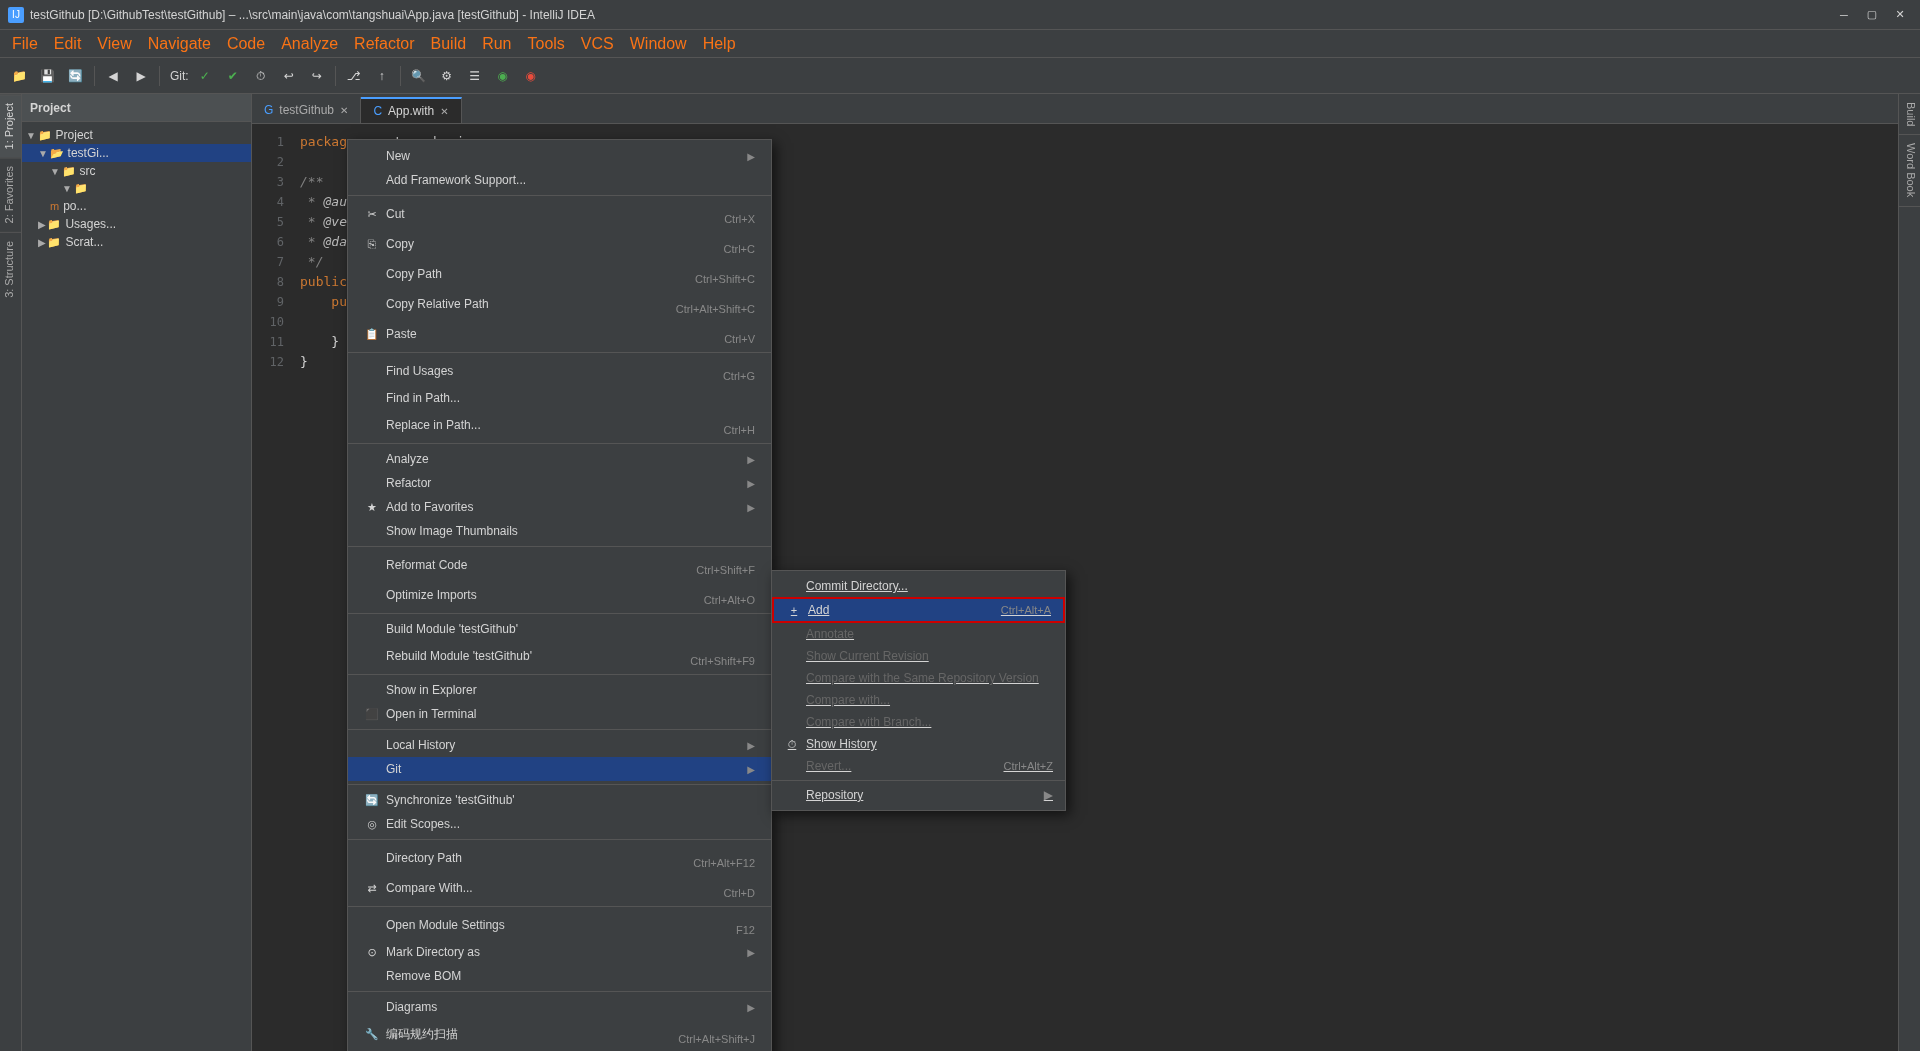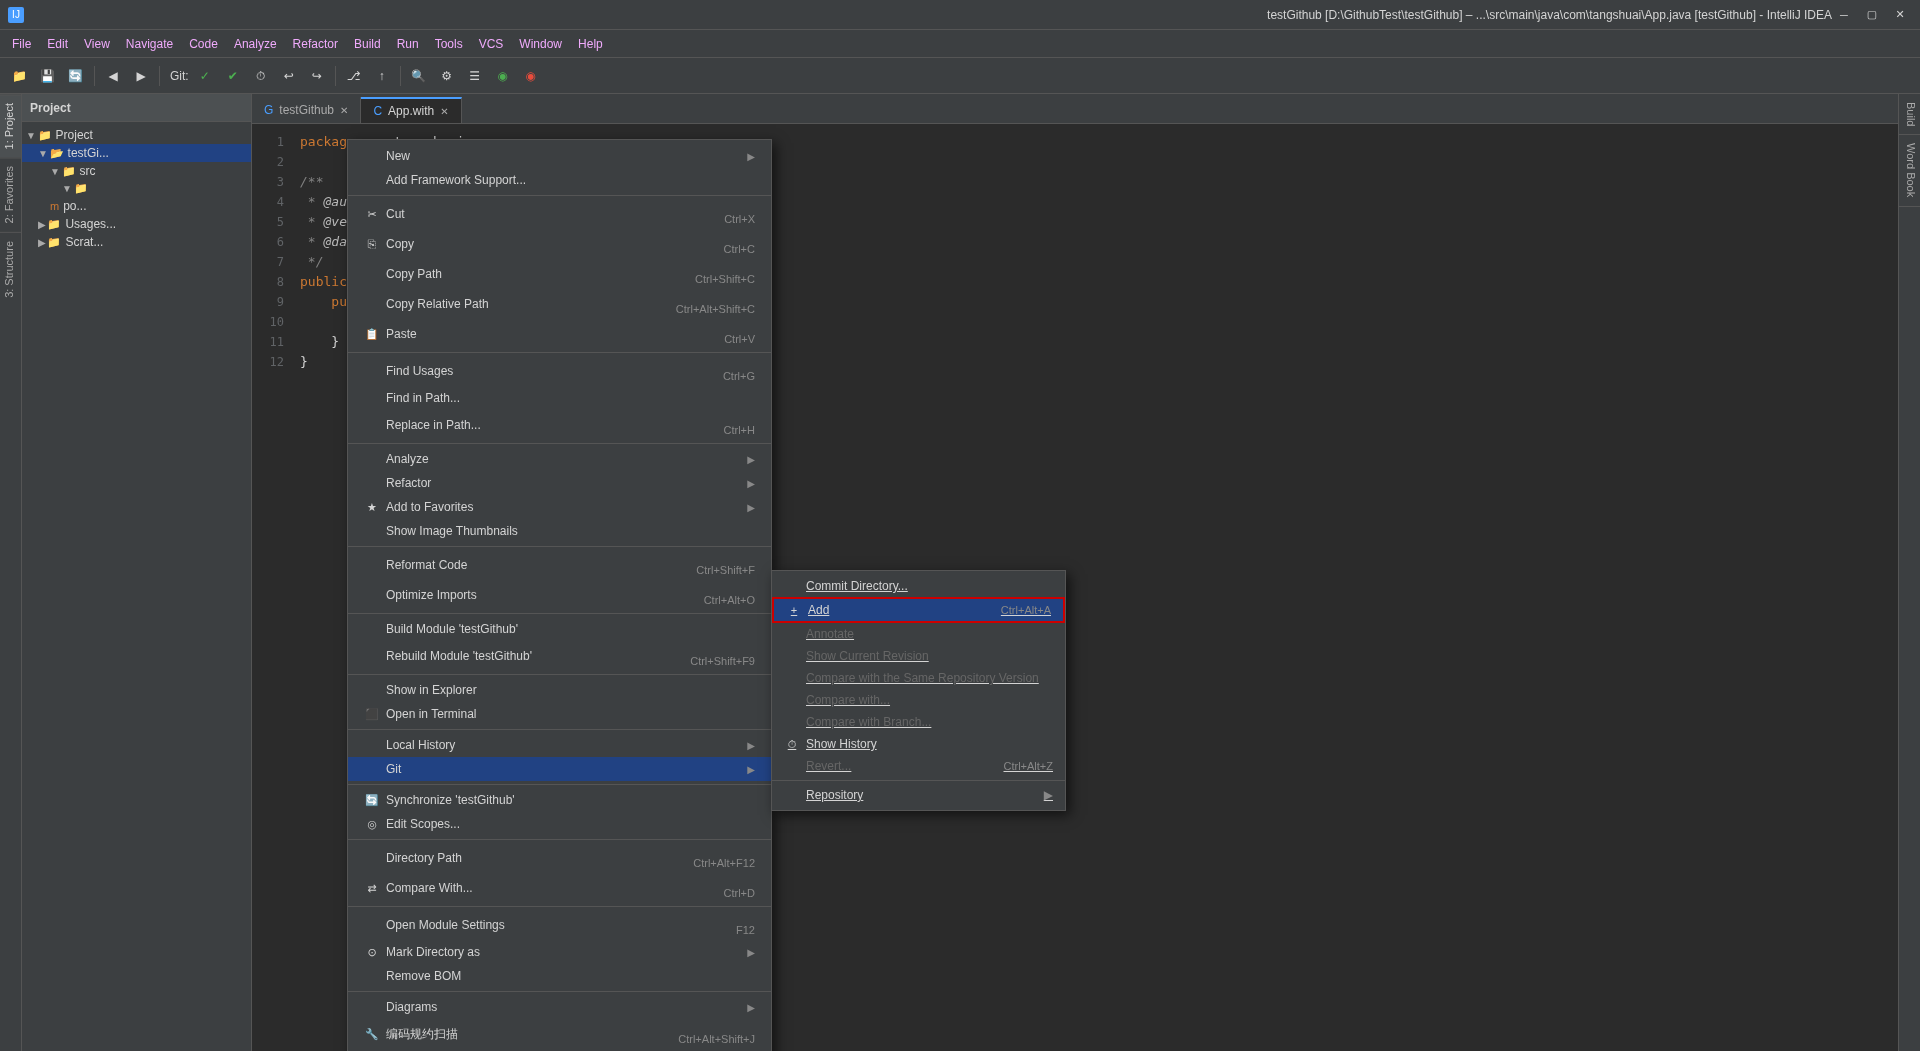--- a/index.html
+++ b/index.html
@@ -14,21 +14,20 @@
     }
 
     
     #titlebar {
       height: 30px;
       background: #3c3f41;
       display: flex;
       align-items: center;
       padding: 0 8px;
       border-bottom: 1px solid #555;
-      text-align: right;
     }
     #titlebar .title-icon {
       width: 16px;
       height: 16px;
       background: #4a9eff;
       border-radius: 2px;
       margin-right: 6px;
       font-size: 10px;
       display: flex;
       align-items: center;
@@ -60,22 +59,22 @@
       height: 28px;
       background: #3c3f41;
       display: flex;
       align-items: center;
       padding: 0 4px;
       border-bottom: 1px solid #555;
     }
     .menu-item {
       padding: 4px 8px;
       cursor: pointer;
-      font-size: 12px;
-      color: #f0abfc;
+      font-size: 16px;
+      color: #f97316;
       border-radius: 2px;
     }
 
     
     #toolbar {
       height: 36px;
       background: #3c3f41;
       display: flex;
       align-items: center;
       padding: 0 8px;

